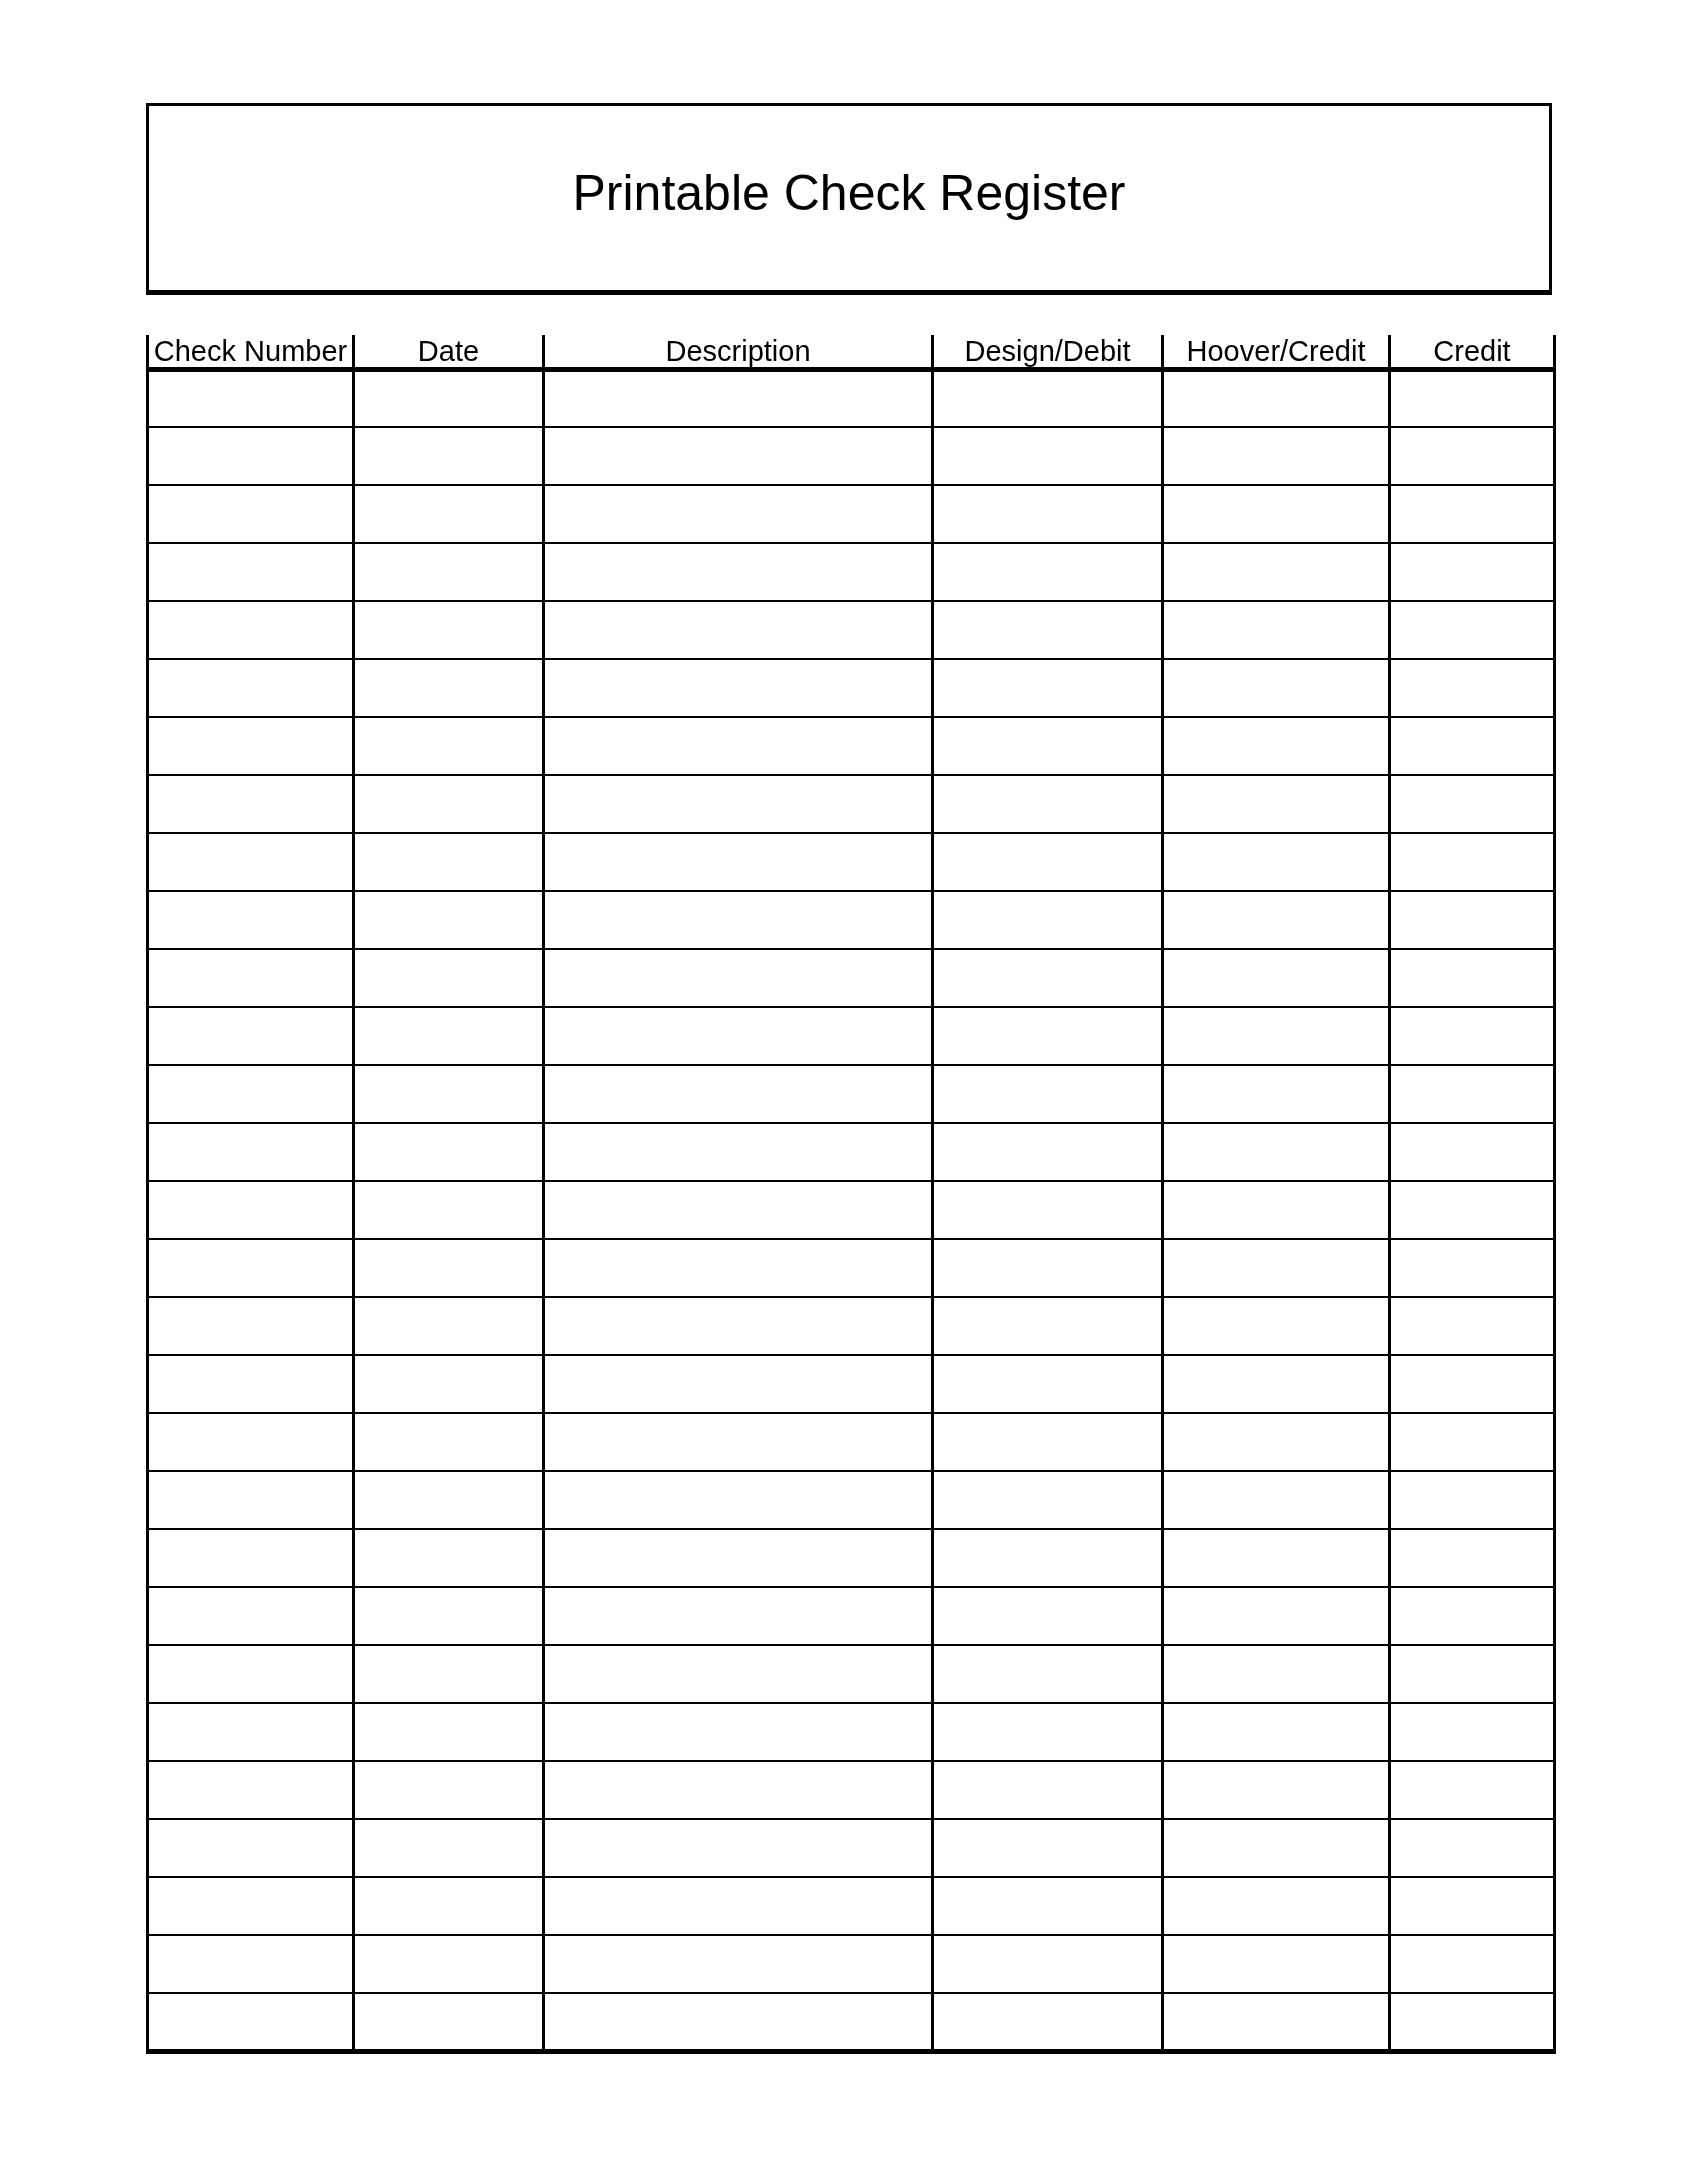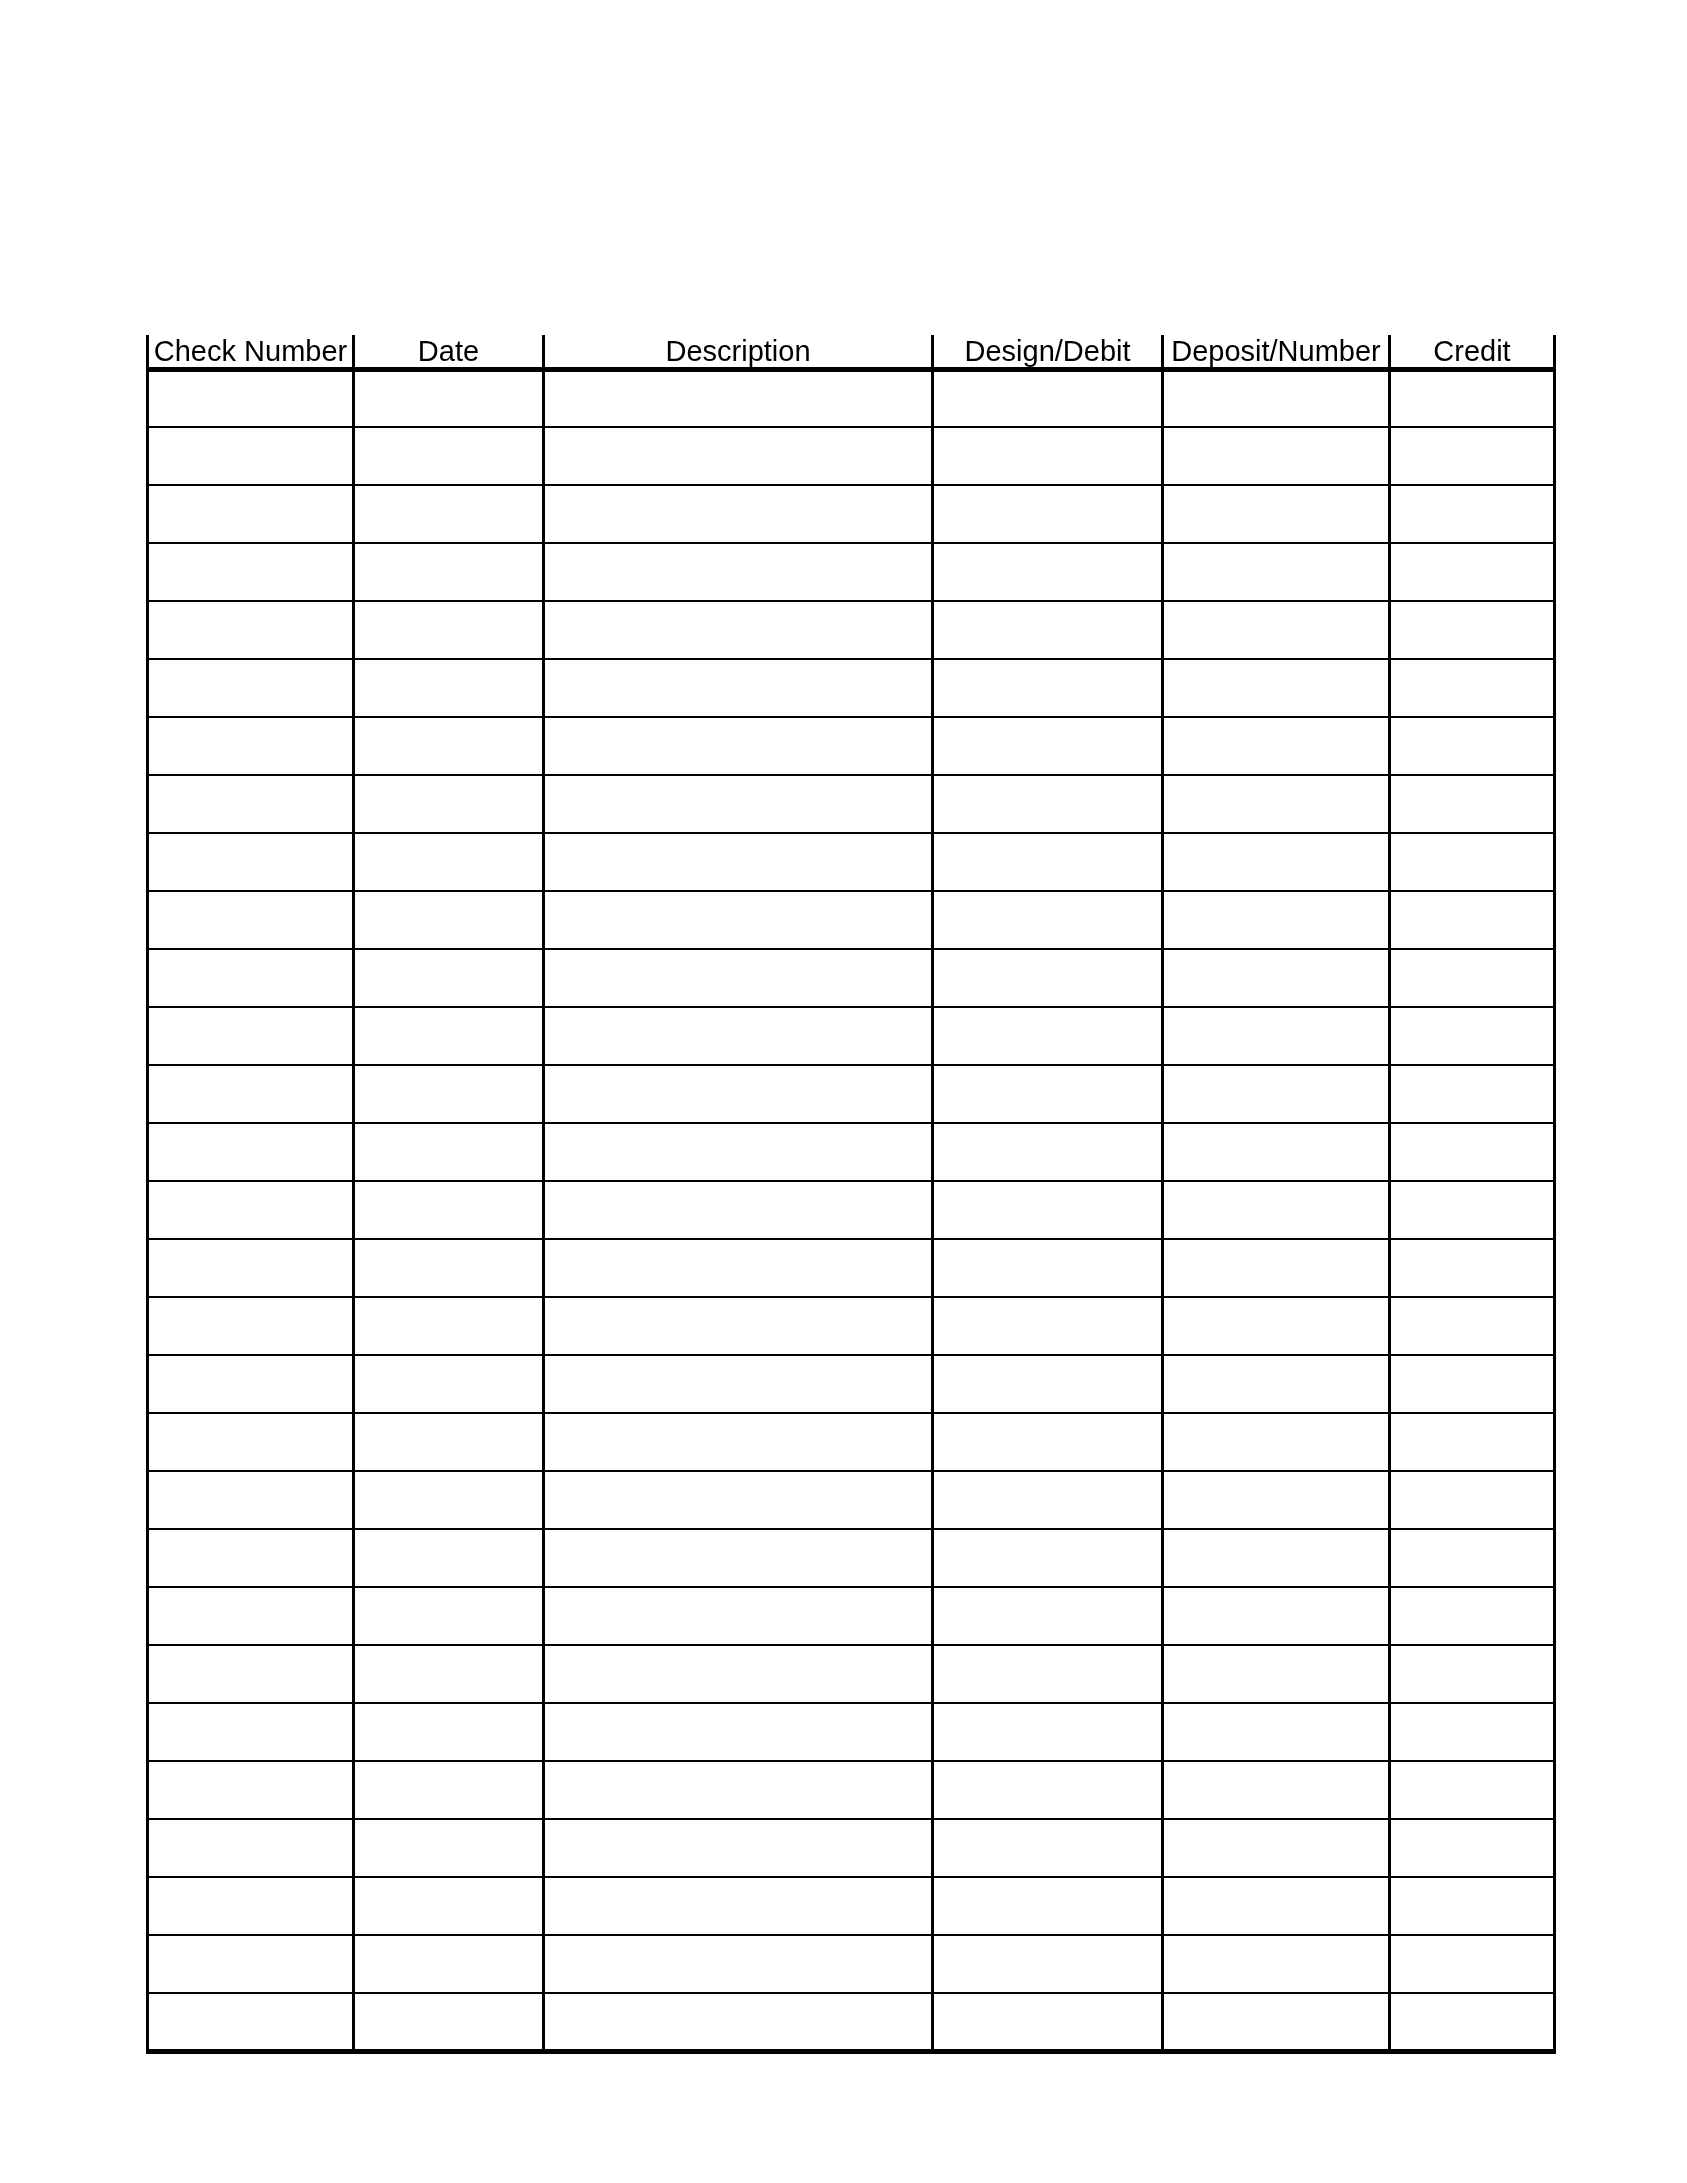--- a/index.html
+++ b/index.html
@@ -87,37 +87,40 @@
     font-size: 27px;
     line-height: 1.2;
     white-space: nowrap;
   }
 </style>
 </head>
 <body>
 
 <div class="page">
 
+  <div class="title-box">
+    <div class="title-text">Printable Check Register</div>
+  </div>
 
   <table class="register">
     <colgroup>
       <col style="width:206px">
       <col style="width:190px">
       <col style="width:389px">
       <col style="width:230px">
       <col style="width:227px">
       <col style="width:165px">
     </colgroup>
     <thead>
       <tr>
         <th>Check Number</th>
         <th>Date</th>
         <th>Description</th>
         <th>Design/Debit</th>
-        <th>Deposit/Number</th>
+        <th>Hoover/Credit</th>
         <th>Credit</th>
       </tr>
     </thead>
     <tbody>
         <tr>
           <td></td>
           <td></td>
           <td></td>
           <td></td>
           <td></td>

